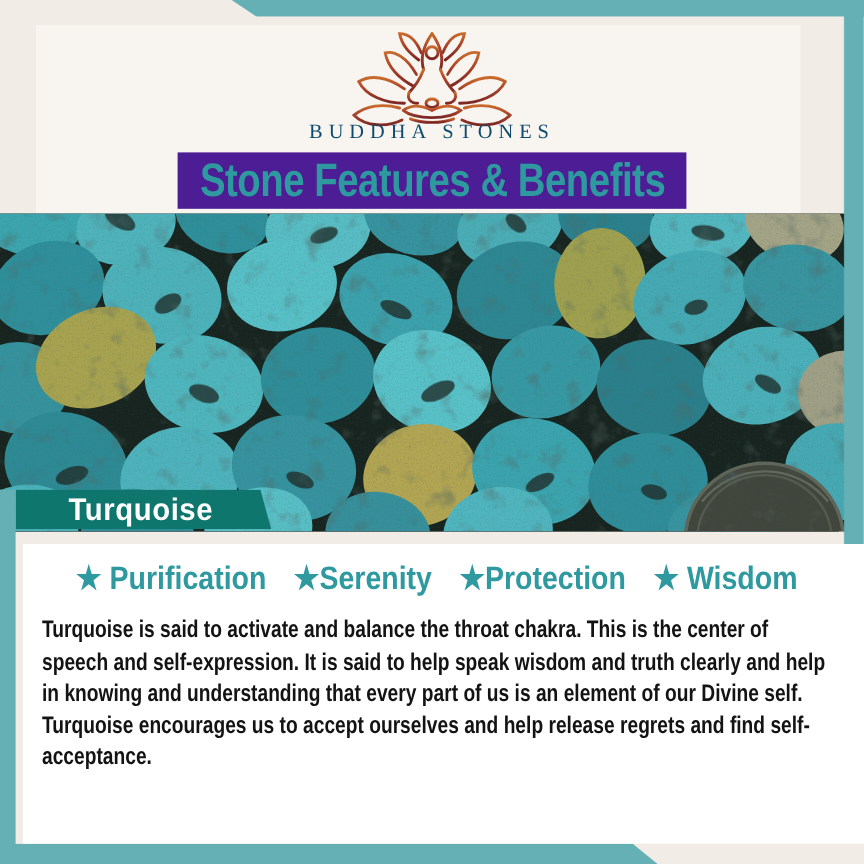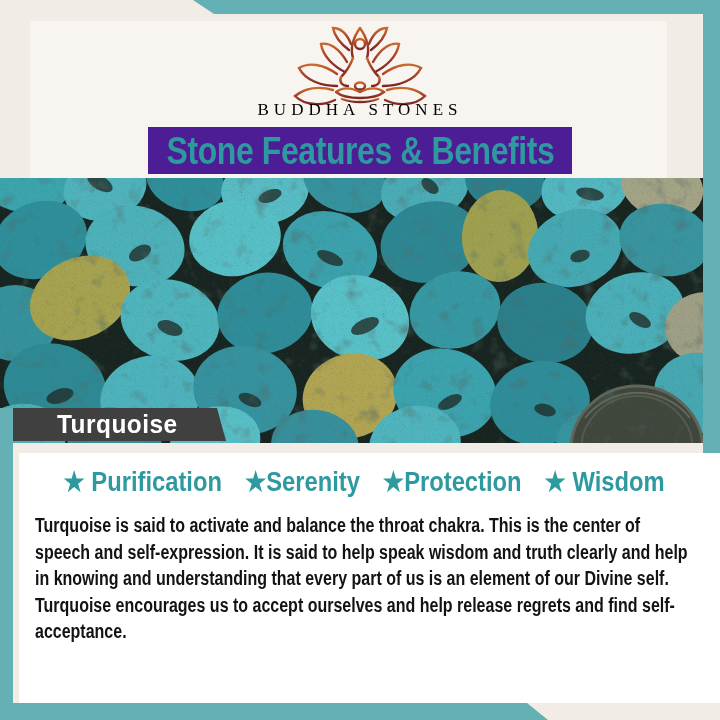--- a/index.html
+++ b/index.html
@@ -15,34 +15,34 @@
   .right-ribbon{position:absolute;left:703px;top:0;width:17px;height:550px;background:#64b0b5;
             clip-path:polygon(0 0,100% 0,100% 96.4%,50% 100%,0 95%);}
   .ribbon-gap{position:absolute;left:699px;top:443px;width:4px;height:107px;background:#f2ede7;}
   .bottom-band{position:absolute;left:0;top:703px;width:720px;height:17px;background:#64b0b5;
             clip-path:polygon(0 0,527px 0,548px 17px,0 17px);}
   .left-strip{position:absolute;left:0;top:408px;width:13px;height:312px;background:#64b0b5;}
 
   
   .logo-wrap{position:absolute;left:285px;top:22px;width:150px;height:78px;}
   .brand-name{position:absolute;left:0;top:100px;width:720px;text-align:center;
-            font-family:"Liberation Serif",serif;font-size:17px;letter-spacing:5px;color:#000000;}
+            font-family:"Liberation Serif",serif;font-size:17px;letter-spacing:5px;color:#0c4a6e;}
 
   
   .title-box{position:absolute;left:148px;top:127px;width:424px;height:47px;background:#4c1d95;
             display:flex;align-items:center;justify-content:center;}
   .title-text{font-size:39px;font-weight:700;color:#2f99a0;white-space:nowrap;
             transform:scaleX(0.82);letter-spacing:-0.5px;}
 
   
   .photo{position:absolute;left:0;top:178px;width:708px;height:265px;background:#18241f;overflow:hidden;}
   .photo svg{display:block;}
 
   
-  .stone-banner{position:absolute;left:13px;top:408px;width:214px;height:33px;background:#404040;
+  .stone-banner{position:absolute;left:13px;top:408px;width:214px;height:33px;background:#0f766e;
             clip-path:polygon(0 0,204px 0,213px 33px,0 33px);
             display:flex;align-items:center;justify-content:center;}
   .stone-banner span{color:#ffffff;font-size:26px;font-weight:700;letter-spacing:0.5px;
             transform:scaleX(0.94);padding-right:6px;}
 
   
   .content-panel{position:absolute;left:19px;top:453px;width:701px;height:250px;background:#ffffff;}
 
   
   .features-row{position:absolute;left:19px;top:466px;width:690px;display:flex;justify-content:center;

